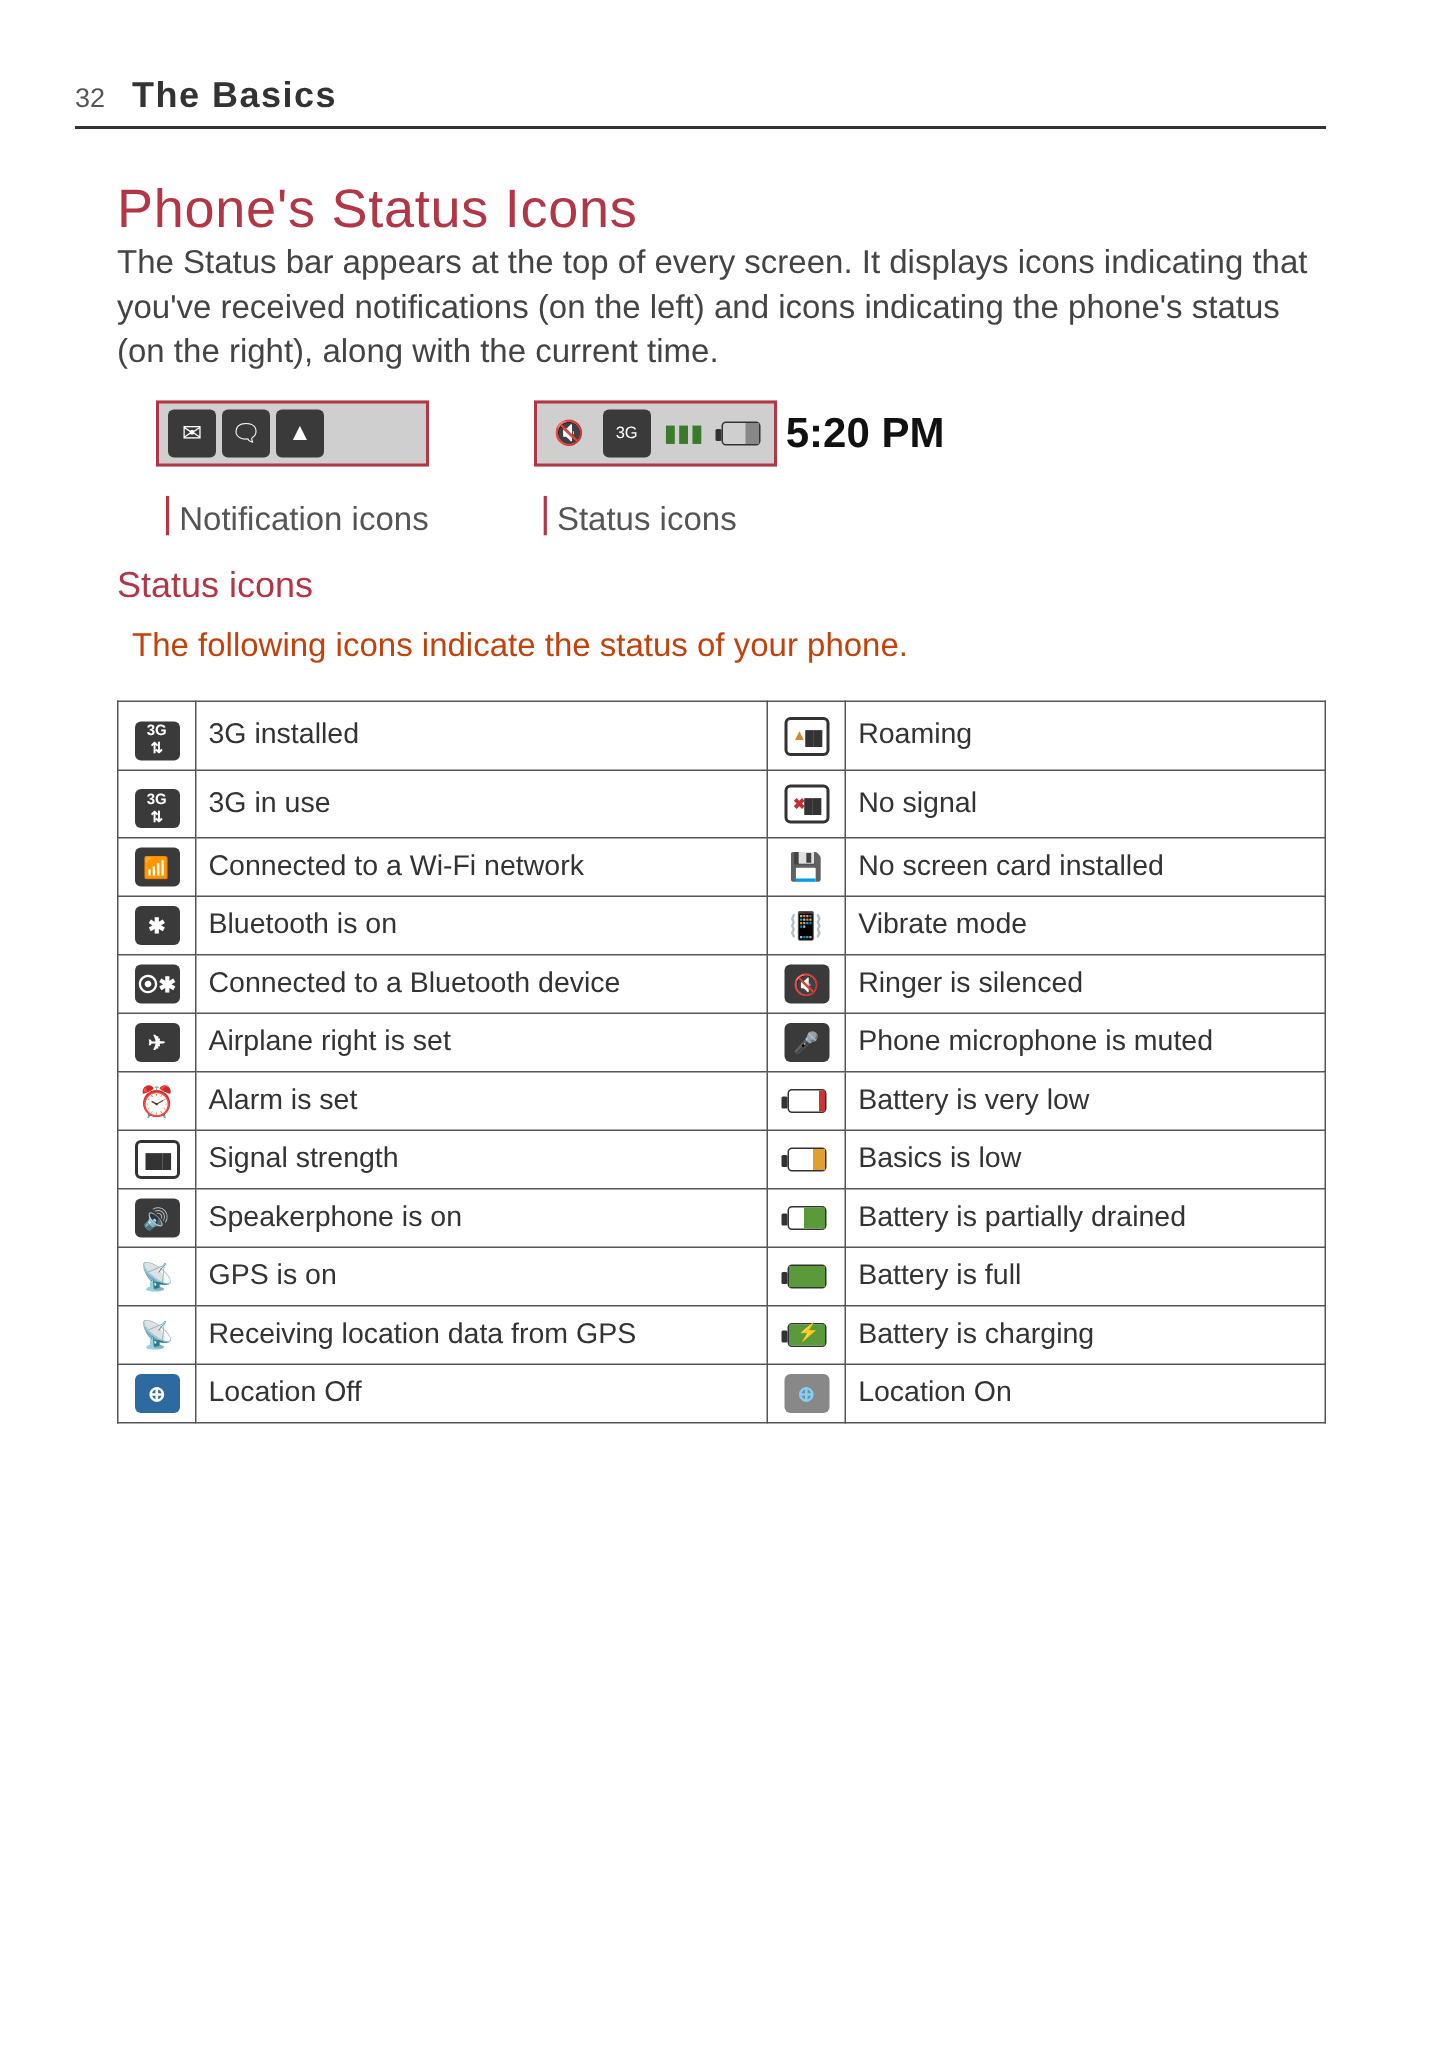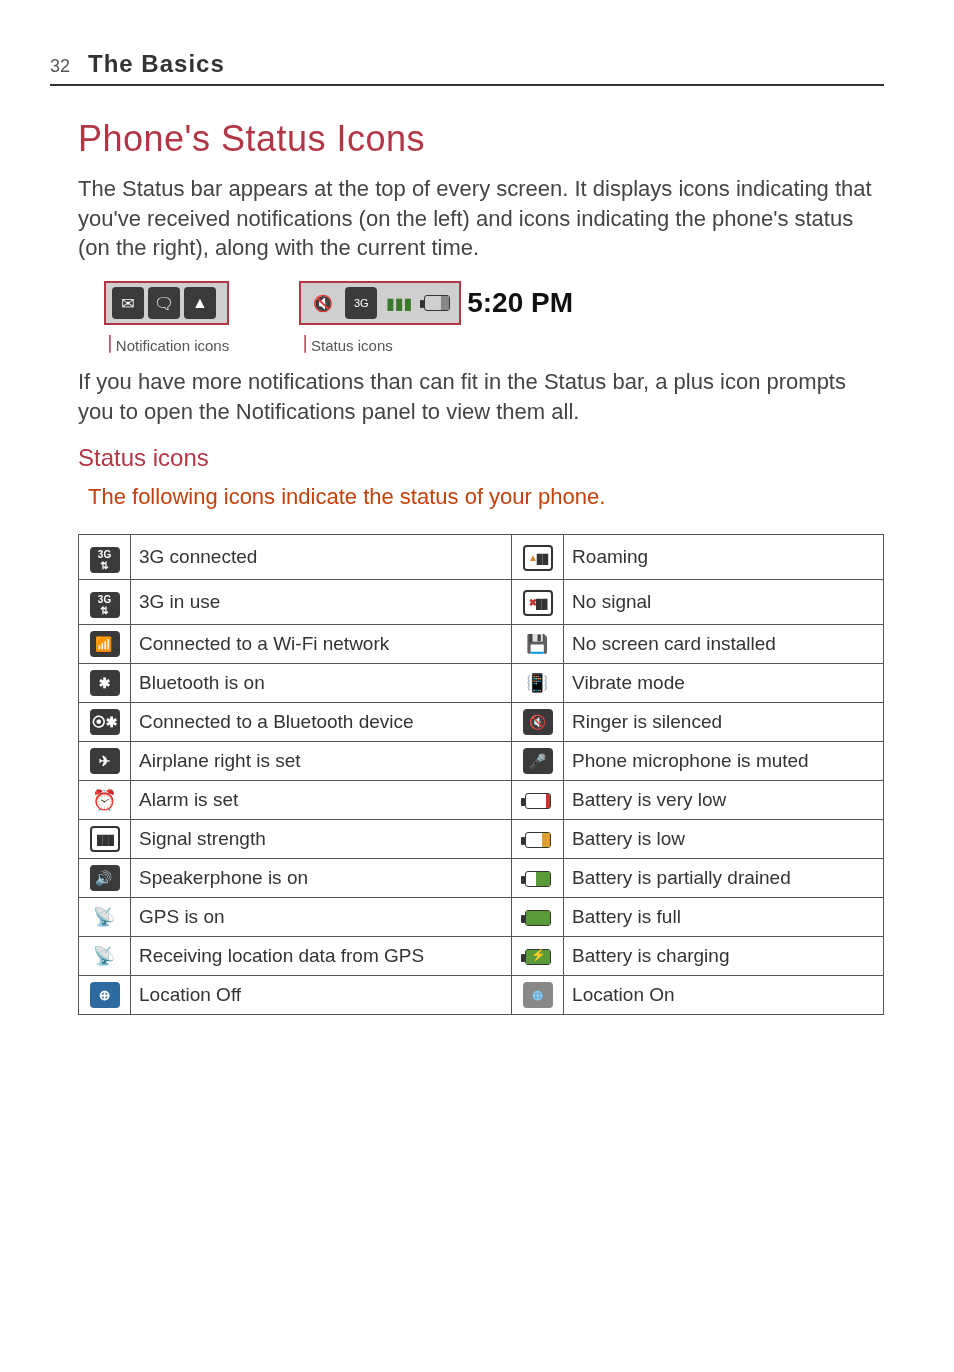--- a/index.html
+++ b/index.html
@@ -30,21 +30,21 @@
     font-weight: bold;
     letter-spacing: 1px;
     color: #333333;
   }
   .main {
     padding-left: 28px;
   }
   .page-title {
     font-size: 36px;
     color: #b23645;
-    margin: 0 0 14px 0;
+    margin: 0 0 0 0;
     font-weight: normal;
     letter-spacing: 0.5px;
   }
   .body-text {
     font-size: 22px;
     line-height: 1.35;
     color: #444444;
     margin: 0 0 18px 0;
   }
   .images-row {
@@ -73,21 +73,21 @@
   }
   .time-text { font-size:28px; font-weight:bold; color:#111111;text-align:right; }
   .chip {
     width:32px; height:32px;
     display:inline-flex; align-items:center; justify-content:center;
     font-size:16px;
   }
   .chip.dark { background:#3a3a3a; color:#ffffff; border-radius:4px;}
   .chip.img { background:#cfcfcf; color:#333333; }
   .caption {
-    font-size:15px; color:#555555; margin-top:12px; padding-left:2px;
+    font-size:22px; color:#555555; margin-top:22px; padding-left:2px;
   }
   .caption .tick { color:#b23645; display:inline-block; transform:translateY(-2px); margin-right:2px;}
   .subheading {
     font-size: 24px;
     color: #b23645;
     margin: 18px 0 12px 0;
     font-weight: normal;
   }
   .sub-body {
     font-size: 22px;
@@ -169,30 +169,29 @@
                 <span class="fill" style="background:#888;width:35%;"></span>
               </span>
             </span>
         </div>
         <span class="time-text">5:20 PM</span>
       </div>
       <div class="caption"><span class="tick">⎮</span><span>Status icons</span></div>
     </div>
   </div>
 
-  <p class="body-text">If you have more notifications than can fit in the Status bar, a plus icon prompts you to open the Notifications panel to view them all.</p>
 
   <h2 class="subheading">Status icons</h2>
   <p class="sub-body">The following icons indicate the status of your phone.</p>
 
   <table class="icon-table">
     <tbody id="icon-tbody">
         <tr>
           <td class="icon-cell"><span class="icon-b blk" style="font-size:10px;">3G<br>⇅</span></td>
-          <td>3G connected</td>
+          <td>3G installed</td>
           <td class="icon-cell"><span class="icon-b outl" style="letter-spacing:-2px;"><span style="color:#d08a2a;font-size:10px;">▲</span>▮▮</span></td>
           <td>Roaming</td>
         </tr>
         <tr>
           <td class="icon-cell"><span class="icon-b blk" style="font-size:10px;">3G<br>⇅</span></td>
           <td>3G in use</td>
           <td class="icon-cell"><span class="icon-b outl" style="letter-spacing:-2px;"><span style="color:#c03030;font-size:10px;">✖</span>▮▮</span></td>
           <td>No signal</td>
         </tr>
         <tr>
@@ -222,21 +221,21 @@
         <tr>
           <td class="icon-cell"><span class="icon-b gry" style="font-size:20px;">⏰</span></td>
           <td>Alarm is set</td>
           <td class="icon-cell"><span class="batt"><span class="fill red"></span></span></td>
           <td>Battery is very low</td>
         </tr>
         <tr>
           <td class="icon-cell"><span class="icon-b outl" style="letter-spacing:-2px;">▮▮▮</span></td>
           <td>Signal strength</td>
           <td class="icon-cell"><span class="batt"><span class="fill yel"></span></span></td>
-          <td>Battery is low</td>
+          <td>Basics is low</td>
         </tr>
         <tr>
           <td class="icon-cell"><span class="icon-b blk">🔊</span></td>
           <td>Speakerphone is on</td>
           <td class="icon-cell"><span class="batt"><span class="fill grn1"></span></span></td>
           <td>Battery is partially drained</td>
         </tr>
         <tr>
           <td class="icon-cell"><span class="icon-b gry" style="font-size:18px;">📡</span></td>
           <td>GPS is on</td>

